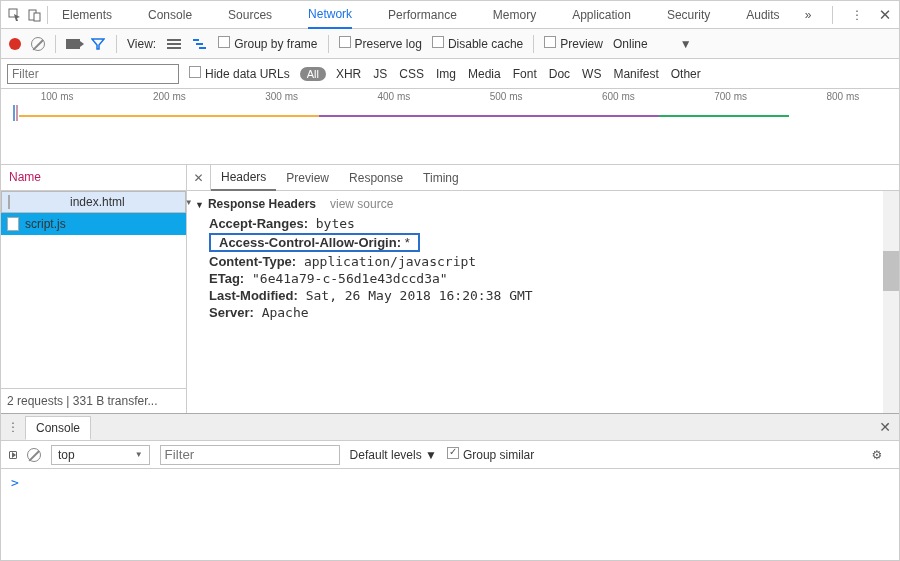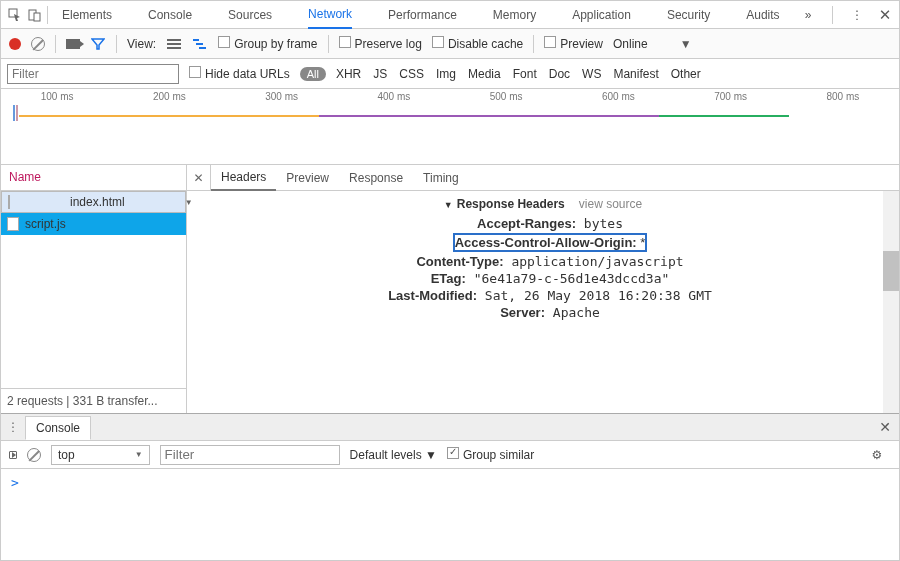--- a/index.html
+++ b/index.html
@@ -34,27 +34,27 @@
 .frow{height:22px;display:flex;align-items:center;padding:0 6px;gap:6px;}
 .frow.sel{background:#dbe8f9;}
 .frow.a{background:#0ea5e9;}
 .ficon{width:12px;height:14px;border:1px solid #aaa;background:#fff;}
 .status{border-top:1px solid #ccc;padding:5px 6px;color:#555;margin-top:auto;font-size:12px;}
 .rightp{flex:1;display:flex;flex-direction:column;position:relative;}
 .rtabs{height:26px;border-bottom:1px solid #ccc;display:flex;align-items:center;}
 .xbtn{width:24px;height:26px;display:flex;align-items:center;justify-content:center;border-right:1px solid #ccc;color:#666;}
 .rtab{padding:0 10px;height:26px;display:flex;align-items:center;color:#555;}
 .rtab.act{border-bottom:2px solid #777;color:#333;}
-.sec{padding:6px 8px;text-align:center;}
+.sec{padding:6px 8px;}
 .sechdr{color:#333;font-weight:600;}
 .sechdr:before{content:"▼";font-size:9px;margin-right:4px;}
 .vs{color:#888;font-weight:normal;margin-left:14px;}
 .kv{font-family:Consolas,monospace;font-size:13px;padding:1px 0 1px 14px;}
 .kv b{font-weight:600;}
-.hl{border:2px solid #2a6fc9;display:inline-block;padding:0 0;}
+.hl{border:2px solid #2a6fc9;display:inline-block;padding:0 8px;}
 .scrlbar{position:absolute;right:0;top:26px;width:16px;bottom:0;background:#f1f1f1;}
 .thumb{background:#c1c1c1;width:16px;height:40px;position:absolute;top:60px;}
 .console{height:28px;border-top:1px solid #aaa;border-bottom:1px solid #ccc;display:flex;align-items:center;background:#eee;}
 .console .vd{width:24px;text-align:center;color:#666;}
 .console .ctab{background:#fff;border:1px solid #ccc;border-bottom-color:#fff;padding:4px 10px;position:relative;top:1px;}
 .crow{height:28px;display:flex;align-items:center;padding:0 8px;gap:10px;border-bottom:1px solid #ccc;}
 .play{width:8px;height:8px;border:1.5px solid #666;border-radius:1px;position:relative;}
 .play:after{content:"";position:absolute;left:2px;top:0px;border-left:4px solid #666;border-top:3px solid transparent;border-bottom:3px solid transparent;}
 .sel{border:1px solid #bbb;padding:2px 6px;display:flex;align-items:center;gap:60px;}
 .sel:after{content:"▼";font-size:8px;color:#666;}

